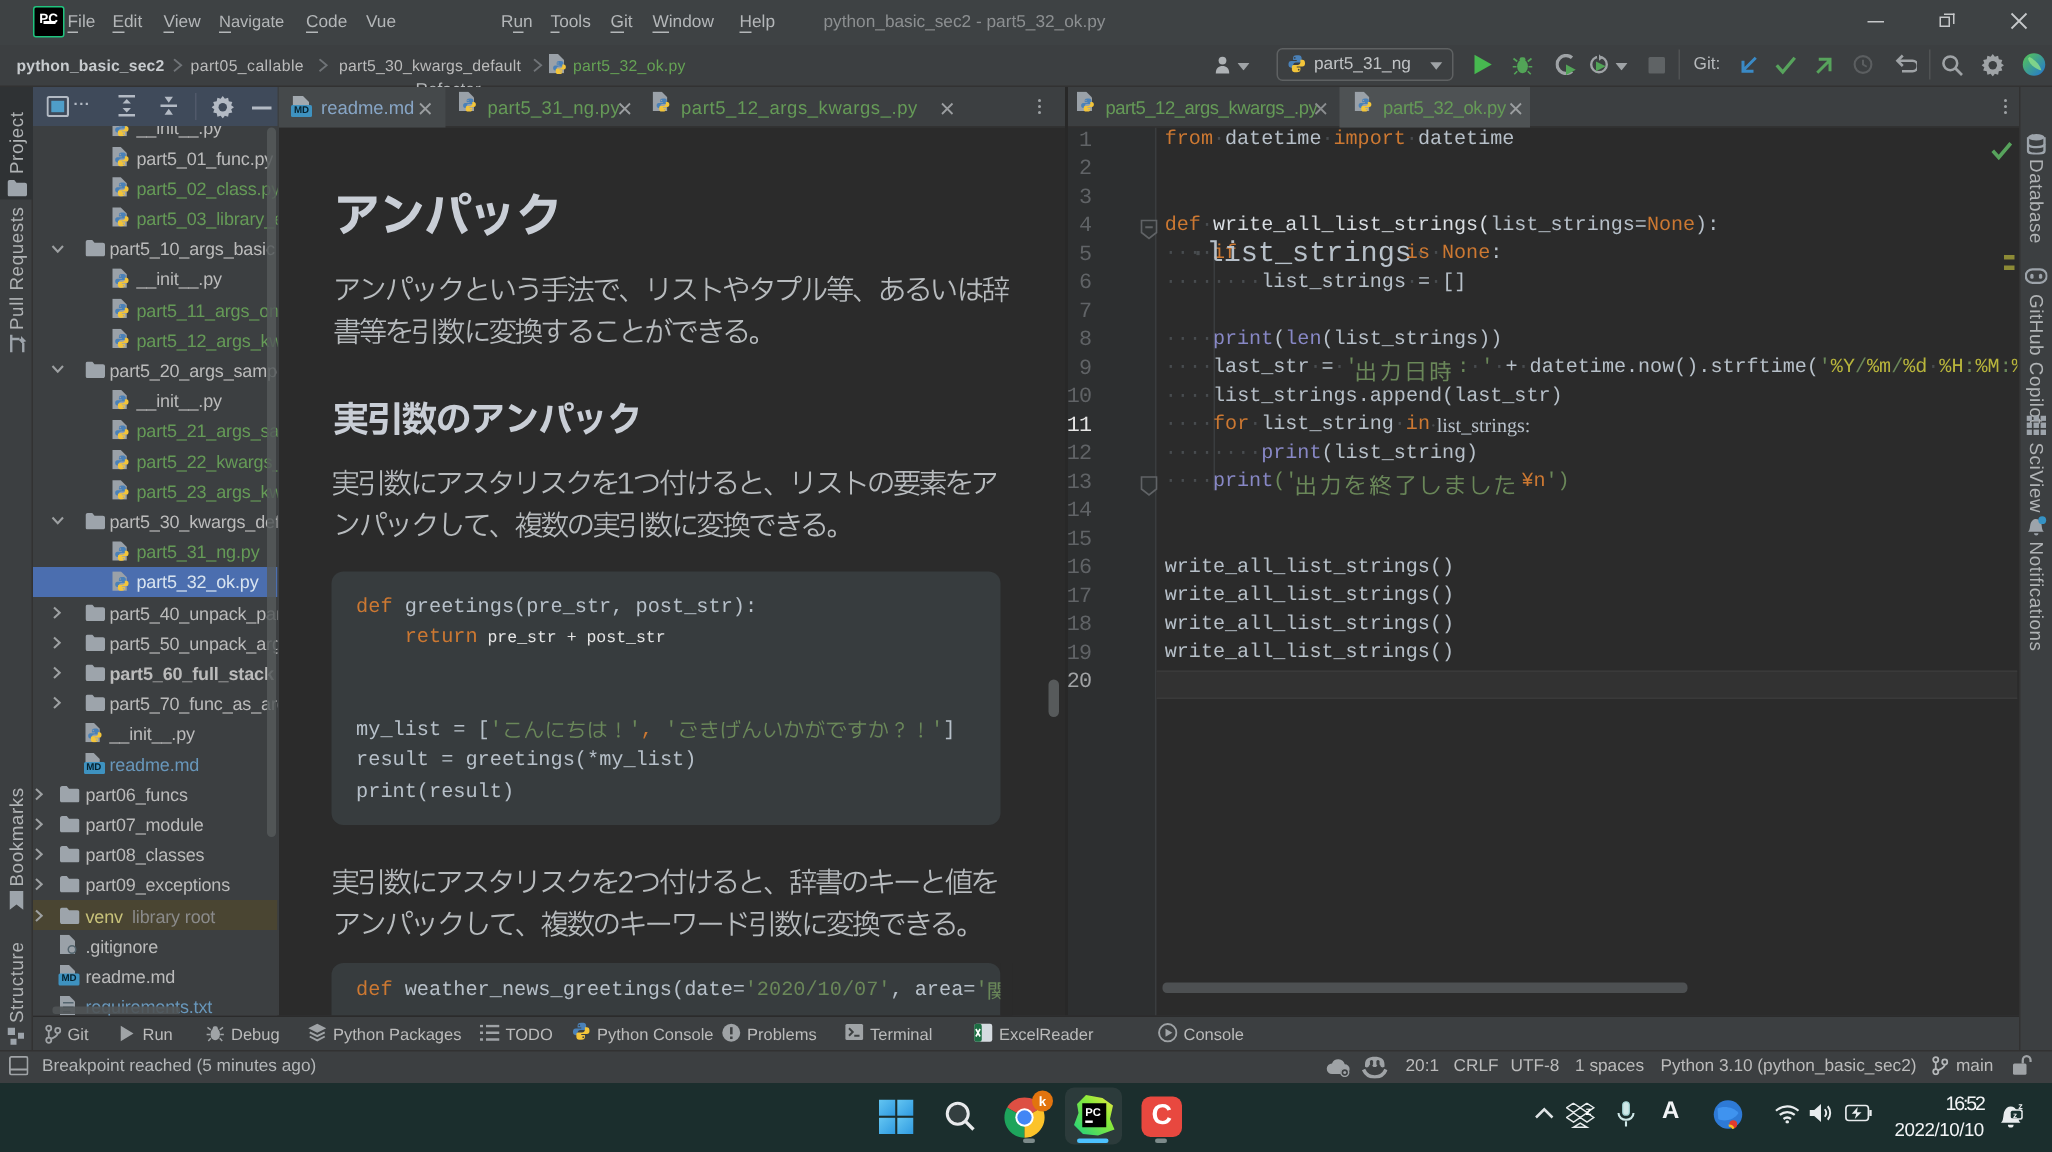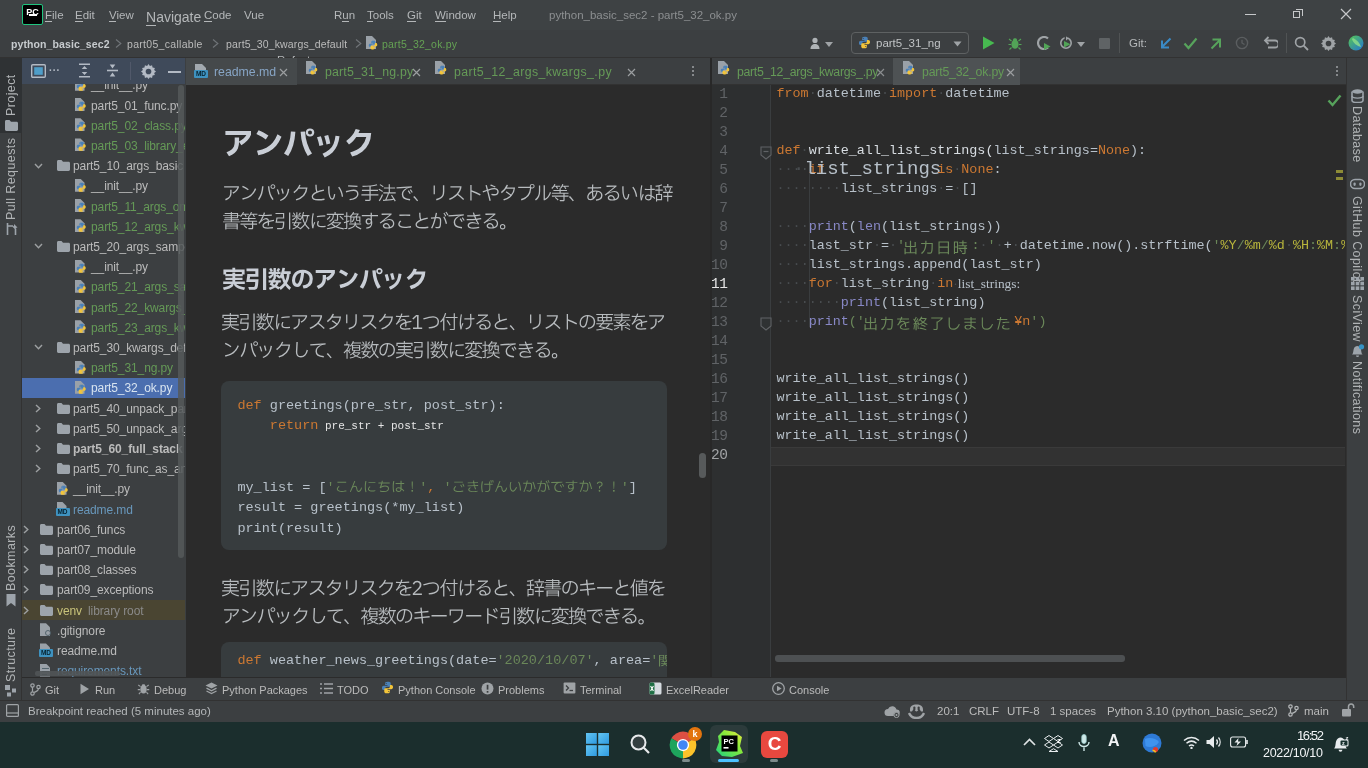--- a/index.html
+++ b/index.html
@@ -10,21 +10,21 @@
 <div class="abs" style="left:0px;top:0px;width:1368px;height:30px;background:#3e4244"></div>
 <div class="abs" style="left:0px;top:30px;width:1368px;height:28px;background:#3c3f41;border-bottom:1px solid #323232"></div>
 <div class="abs" style="left:0px;top:58px;width:1368px;height:619px;background:#3c3f41"></div>
 <div class="abs" style="left:0px;top:677px;width:1368px;height:23px;background:#3c3f41;border-top:1px solid #2b2b2b"></div>
 <div class="abs" style="left:0px;top:700px;width:1368px;height:22px;background:#3c3f41;border-top:1px solid #323232"></div>
 <div class="abs" style="left:0px;top:722px;width:1368px;height:46px;background:#1b2e2d"></div>
 <div class="abs" style="left:22px;top:4px;width:21px;height:21px;background:#000;border:1.5px solid #20c47f;border-radius:2px;color:#fff;font-size:9px;font-weight:bold;text-align:center;line-height:15px">PC<div style="margin:-6px auto 0;width:8px;height:2px;background:#fff"></div></div>
 <div class="abs" style="left:45px;top:9px;font-size:11.5px;color:#b4b7b9;font-weight:normal;letter-spacing:0px;font-family:'Liberation Sans',sans-serif;white-space:pre;"><span style="border-bottom:1px solid #b4b7b9">F</span>ile</div>
 <div class="abs" style="left:75px;top:9px;font-size:11.5px;color:#b4b7b9;font-weight:normal;letter-spacing:0px;font-family:'Liberation Sans',sans-serif;white-space:pre;"><span style="border-bottom:1px solid #b4b7b9">E</span>dit</div>
 <div class="abs" style="left:109px;top:9px;font-size:11.5px;color:#b4b7b9;font-weight:normal;letter-spacing:0px;font-family:'Liberation Sans',sans-serif;white-space:pre;"><span style="border-bottom:1px solid #b4b7b9">V</span>iew</div>
-<div class="abs" style="left:146px;top:9px;font-size:14px;color:#b4b7b9;font-weight:normal;letter-spacing:0px;font-family:'Liberation Sans',sans-serif;white-space:pre;"><span style="border-bottom:1px solid #b4b7b9">N</span>avigate</div>
+<div class="abs" style="left:146px;top:9px;font-size:11px;color:#b4b7b9;font-weight:normal;letter-spacing:0px;font-family:'Liberation Sans',sans-serif;white-space:pre;"><span style="border-bottom:1px solid #b4b7b9">N</span>avigate</div>
 <div class="abs" style="left:204px;top:9px;font-size:11.5px;color:#b4b7b9;font-weight:normal;letter-spacing:0px;font-family:'Liberation Sans',sans-serif;white-space:pre;"><span style="border-bottom:1px solid #b4b7b9">C</span>ode</div>
 <div class="abs" style="left:244px;top:9px;font-size:11.5px;color:#b4b7b9;font-weight:normal;letter-spacing:0px;font-family:'Liberation Sans',sans-serif;white-space:pre;">Vue</div>
 <div class="abs" style="left:277px;top:9px;font-size:11.5px;color:#b4b7b9;font-weight:normal;letter-spacing:0px;font-family:'Liberation Sans',sans-serif;white-space:pre;margin-top:45px;"><span style="border-bottom:1px solid #b4b7b9">R</span>efactor</div>
 <div class="abs" style="left:334px;top:9px;font-size:11.5px;color:#b4b7b9;font-weight:normal;letter-spacing:0px;font-family:'Liberation Sans',sans-serif;white-space:pre;">R<span style="border-bottom:1px solid #b4b7b9">u</span>n</div>
 <div class="abs" style="left:367px;top:9px;font-size:11.5px;color:#b4b7b9;font-weight:normal;letter-spacing:0px;font-family:'Liberation Sans',sans-serif;white-space:pre;"><span style="border-bottom:1px solid #b4b7b9">T</span>ools</div>
 <div class="abs" style="left:407px;top:9px;font-size:11.5px;color:#b4b7b9;font-weight:normal;letter-spacing:0px;font-family:'Liberation Sans',sans-serif;white-space:pre;"><span style="border-bottom:1px solid #b4b7b9">G</span>it</div>
 <div class="abs" style="left:435px;top:9px;font-size:11.5px;color:#b4b7b9;font-weight:normal;letter-spacing:0px;font-family:'Liberation Sans',sans-serif;white-space:pre;"><span style="border-bottom:1px solid #b4b7b9">W</span>indow</div>
 <div class="abs" style="left:493px;top:9px;font-size:11.5px;color:#b4b7b9;font-weight:normal;letter-spacing:0px;font-family:'Liberation Sans',sans-serif;white-space:pre;"><span style="border-bottom:1px solid #b4b7b9">H</span>elp</div>
 <div class="abs" style="left:549px;top:9px;font-size:11.5px;color:#8c8f91;font-weight:normal;letter-spacing:0px;font-family:'Liberation Sans',sans-serif;white-space:pre;">python_basic_sec2 - part5_32_ok.py</div>
 <div class="abs" style="left:1245px;top:14px;width:11px;height:1.4px;background:#c6c8ca"></div>

